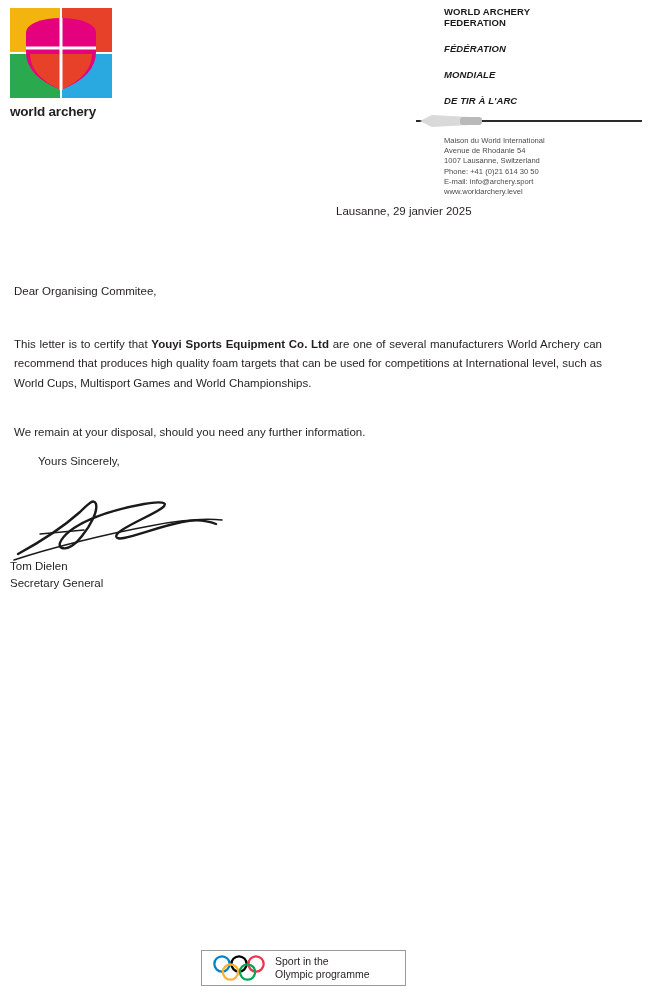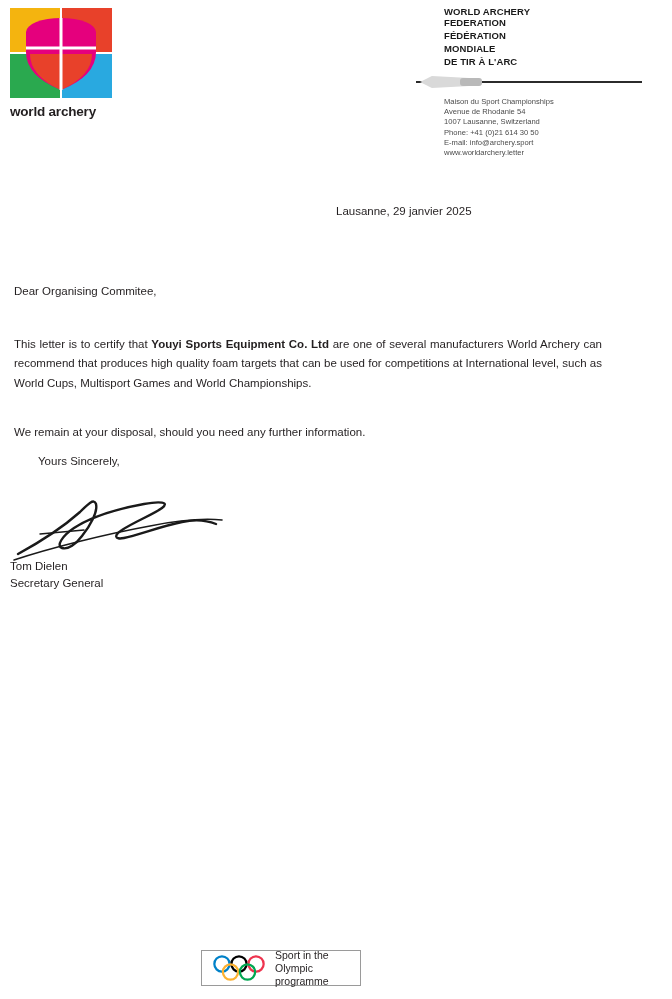--- a/index.html
+++ b/index.html
@@ -67,21 +67,22 @@
     line-height: 11px;
     letter-spacing: 0.1px;
     color: #1a1a1a;
   }
   .fed-sub {
     font-size: 9.5px;
     font-weight: bold;
     line-height: 11px;
     letter-spacing: 0.1px;
     color: #1a1a1a;
-    margin-top: 2px;
+    margin-top: 15px;
+    font-style: italic;
   }
   .arrow-wrap {
     position: relative;
     height: 20px;
     margin-top: 5px;
     margin-left: -28px;
     width: 230px;
   }
   .arrow-line {
     position: absolute;
@@ -173,21 +174,21 @@
     font-size: 11.5px;
     line-height: 17px;
     color: #231f20;
   }
 
   
   .footer {
     position: absolute;
     left: 201px;
     top: 950px;
-    width: 160px;
+    width: 205px;
     height: 36px;
     border: 1px solid #9a9a9a;
     background: #ffffff;
     display: flex;
     align-items: center;
     padding-left: 8px;
     box-sizing: border-box;
   }
   .rings {
     width: 58px;
@@ -228,26 +229,26 @@
   <div class="fed-sub">MONDIALE</div>
   <div class="fed-sub">DE TIR À L'ARC</div>
 
   <div class="arrow-wrap">
     <div class="arrow-line"></div>
     <div class="arrow-fletch"></div>
     <div class="arrow-nock"></div>
   </div>
 
   <div class="addr">
-    <div>Maison du Sport Championships</div>
+    <div>Maison du World International</div>
     <div>Avenue de Rhodanie 54</div>
     <div>1007 Lausanne, Switzerland</div>
     <div>Phone: +41 (0)21 614 30 50</div>
     <div>E-mail: info@archery.sport</div>
-    <div>www.worldarchery.letter</div>
+    <div>www.worldarchery.level</div>
   </div>
 </div>
 
 <div class="date-line">Lausanne, 29 janvier 2025</div>
 
 <div class="salutation">Dear Organising Commitee,</div>
 
 <p class="para1"><span>This letter is to certify that </span><b>Youyi Sports Equipment Co. Ltd</b><span> are one of several manufacturers World Archery can recommend that produces high quality foam targets that can be used for competitions at International level, such as World Cups, Multisport Games and World Championships.</span></p>
 
 <p class="para2">We remain at your disposal, should you need any further information.</p>

